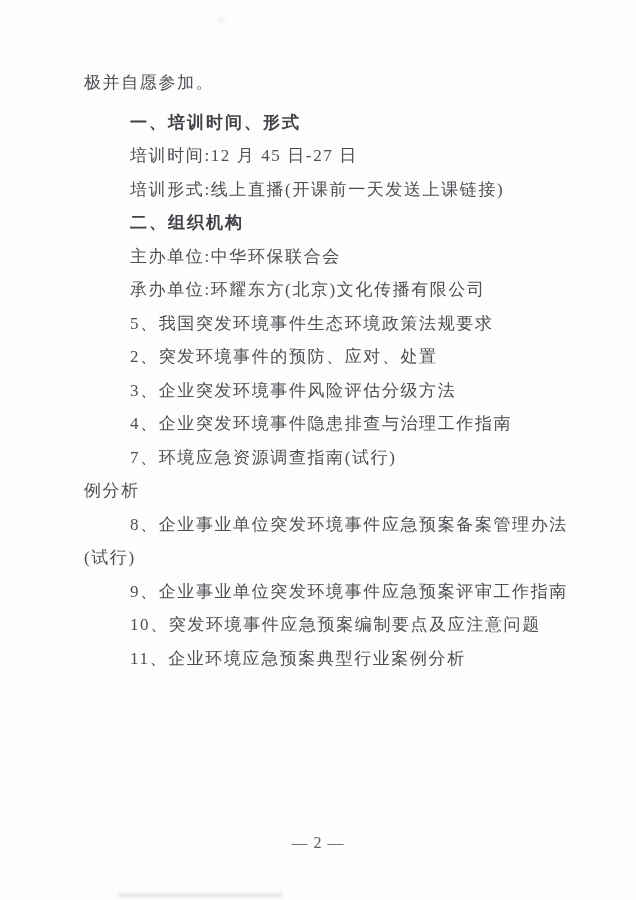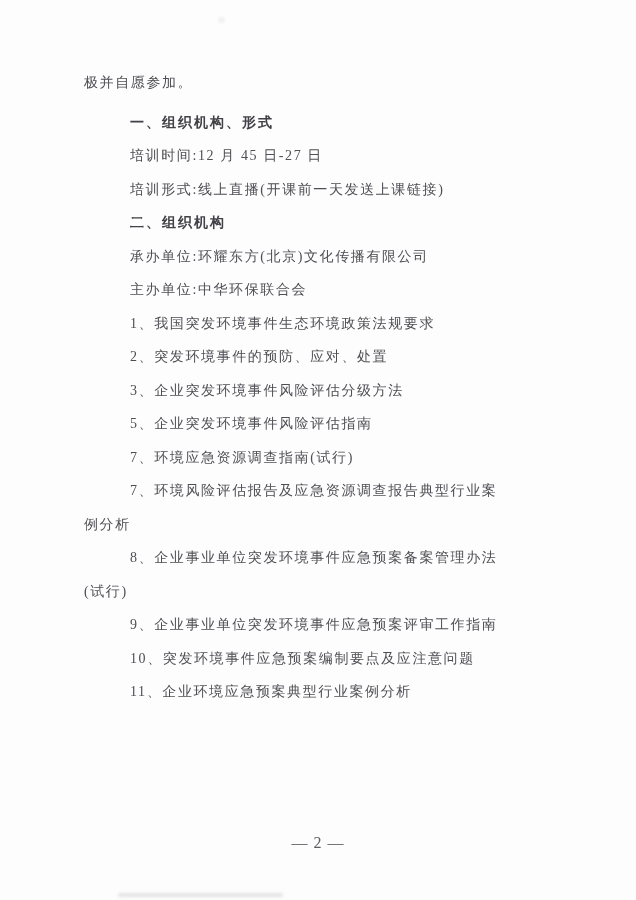--- a/index.html
+++ b/index.html
@@ -16,21 +16,21 @@
     font-family: "Liberation Serif", "DejaVu Serif", serif;
     color: #4e4e54;
   }
   .content {
     position: absolute;
     top: 66px;
     left: 84px;
     right: 56px;
   }
   .line {
-    font-size: 14px;
+    font-size: 17px;
     line-height: 33.5px;
     height: 33.5px;
     letter-spacing: 1.6px;
     white-space: pre;
     font-weight: 400;
   }
   .indent {
     padding-left: 46px;
   }
   .heading {
@@ -72,32 +72,31 @@
     border-radius: 50%;
     filter: blur(1px);
   }
 </style>
 </head>
 <body>
 
 <div class="page">
   <div class="content">
     <div class="line gap-after">极并自愿参加。</div>
-    <div class="line indent heading">一、组织机构、形式</div>
+    <div class="line indent heading">一、培训时间、形式</div>
     <div class="line indent">培训时间:12 月 45 日-27 日</div>
     <div class="line indent">培训形式:线上直播(开课前一天发送上课链接)</div>
     <div class="line indent heading">二、组织机构</div>
+    <div class="line indent">主办单位:中华环保联合会</div>
     <div class="line indent">承办单位:环耀东方(北京)文化传播有限公司</div>
-    <div class="line indent">主办单位:中华环保联合会</div>
-    <div class="line indent">1、我国突发环境事件生态环境政策法规要求</div>
+    <div class="line indent">5、我国突发环境事件生态环境政策法规要求</div>
     <div class="line indent">2、突发环境事件的预防、应对、处置</div>
     <div class="line indent">3、企业突发环境事件风险评估分级方法</div>
-    <div class="line indent">5、企业突发环境事件风险评估指南</div>
+    <div class="line indent">4、企业突发环境事件隐患排查与治理工作指南</div>
     <div class="line indent">7、环境应急资源调查指南(试行)</div>
-    <div class="line indent">7、环境风险评估报告及应急资源调查报告典型行业案</div>
     <div class="line">例分析</div>
     <div class="line indent">8、企业事业单位突发环境事件应急预案备案管理办法</div>
     <div class="line">(试行)</div>
     <div class="line indent">9、企业事业单位突发环境事件应急预案评审工作指南</div>
     <div class="line indent">10、突发环境事件应急预案编制要点及应注意问题</div>
     <div class="line indent">11、企业环境应急预案典型行业案例分析</div>
   </div>
 
   <div class="footer">— 2 —</div>
 

